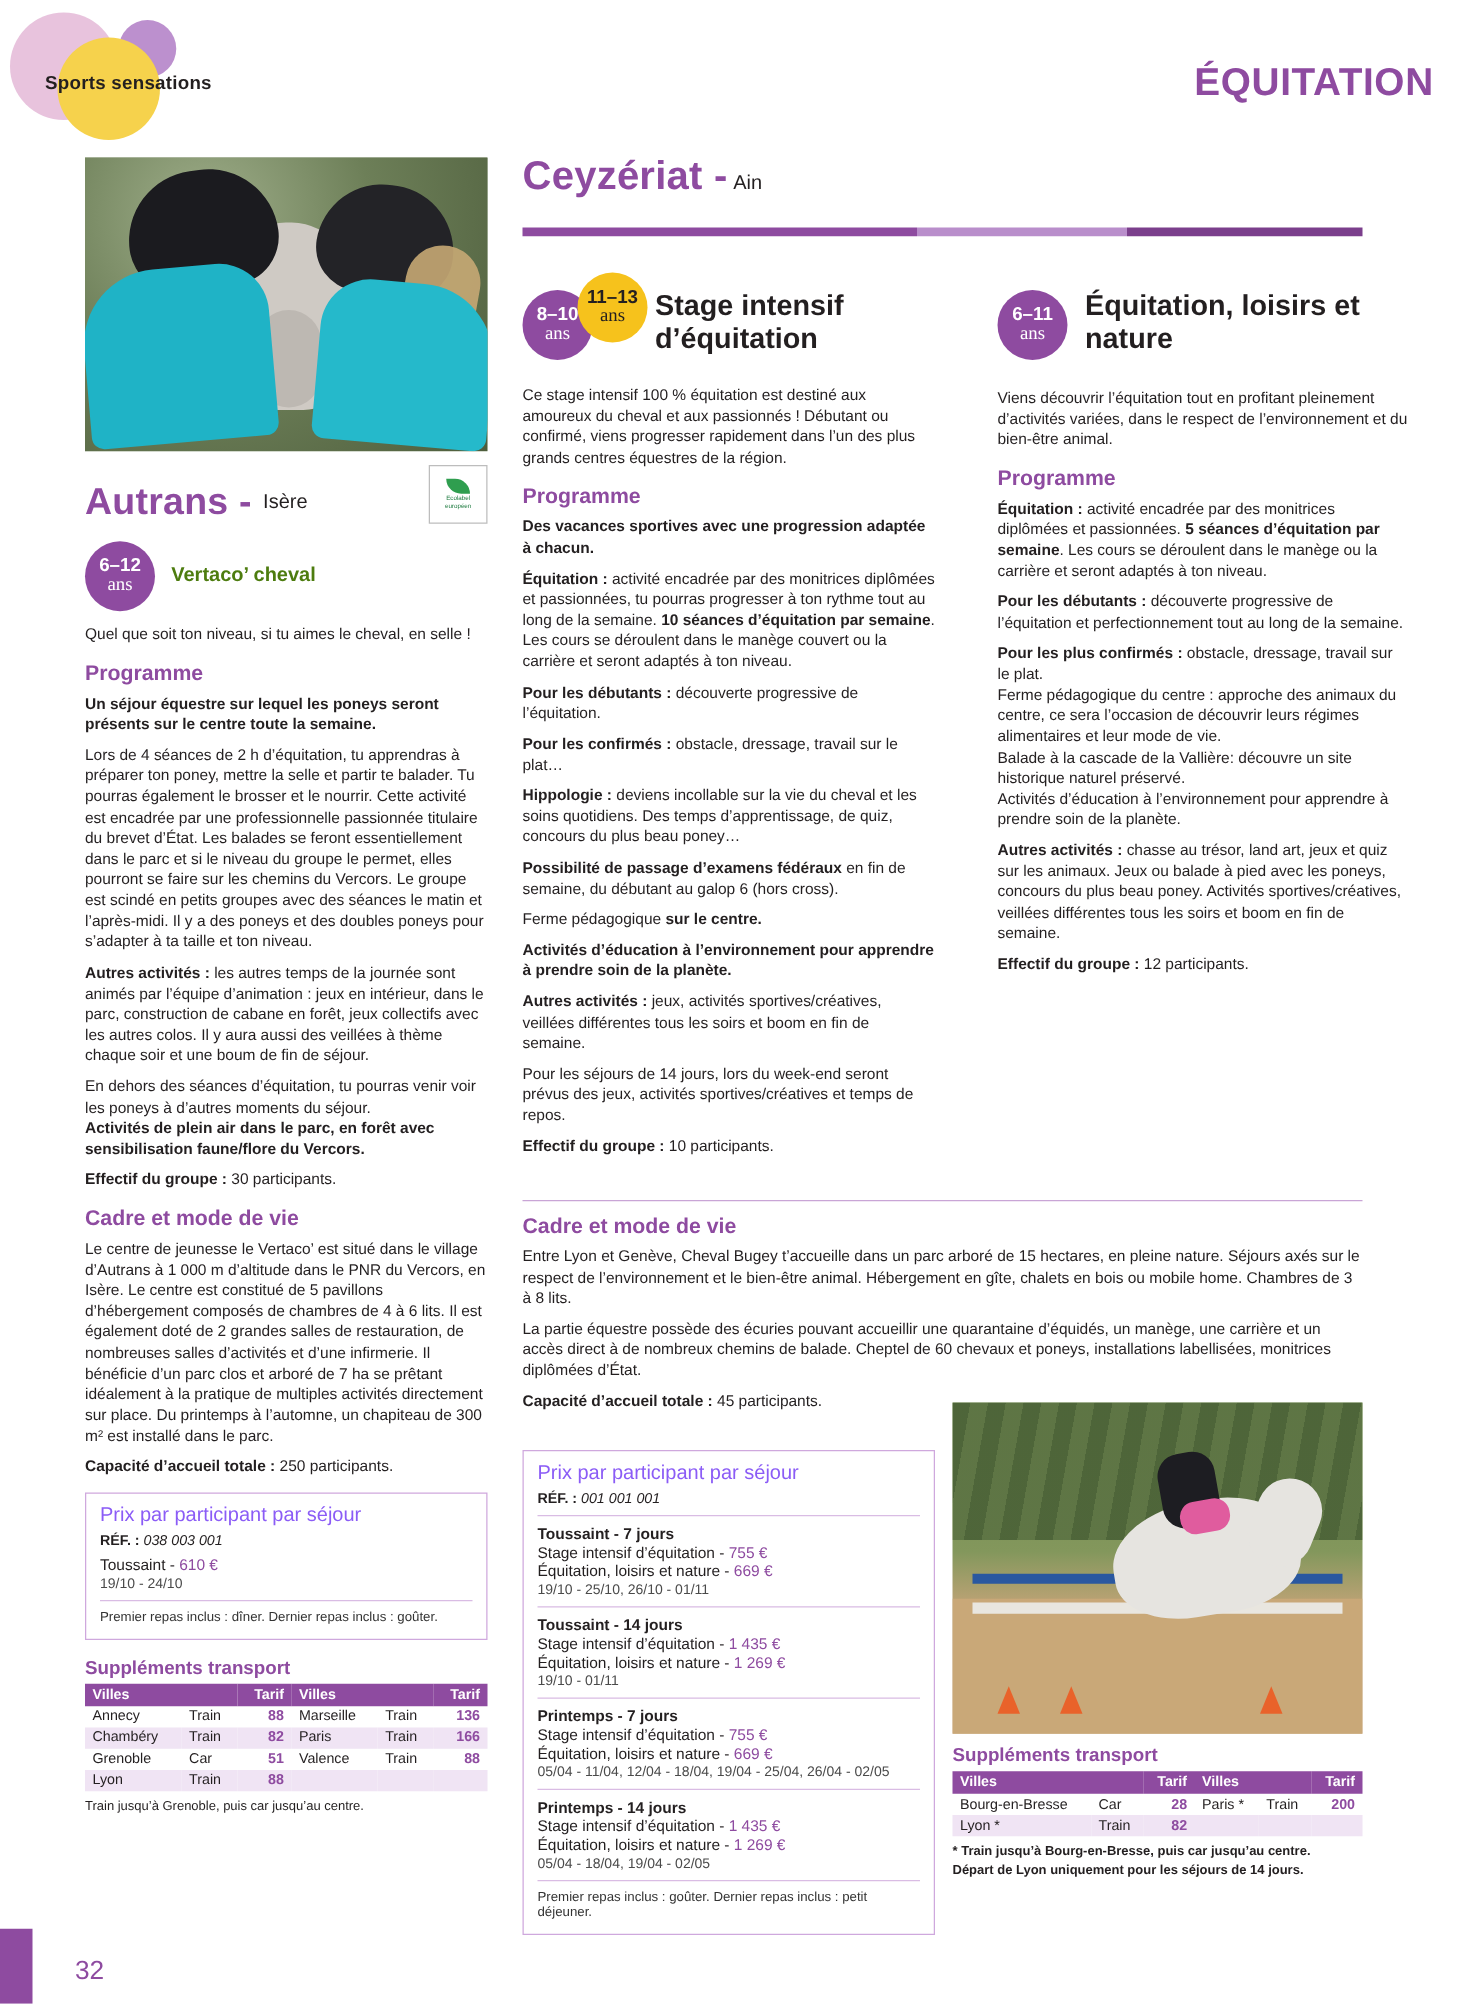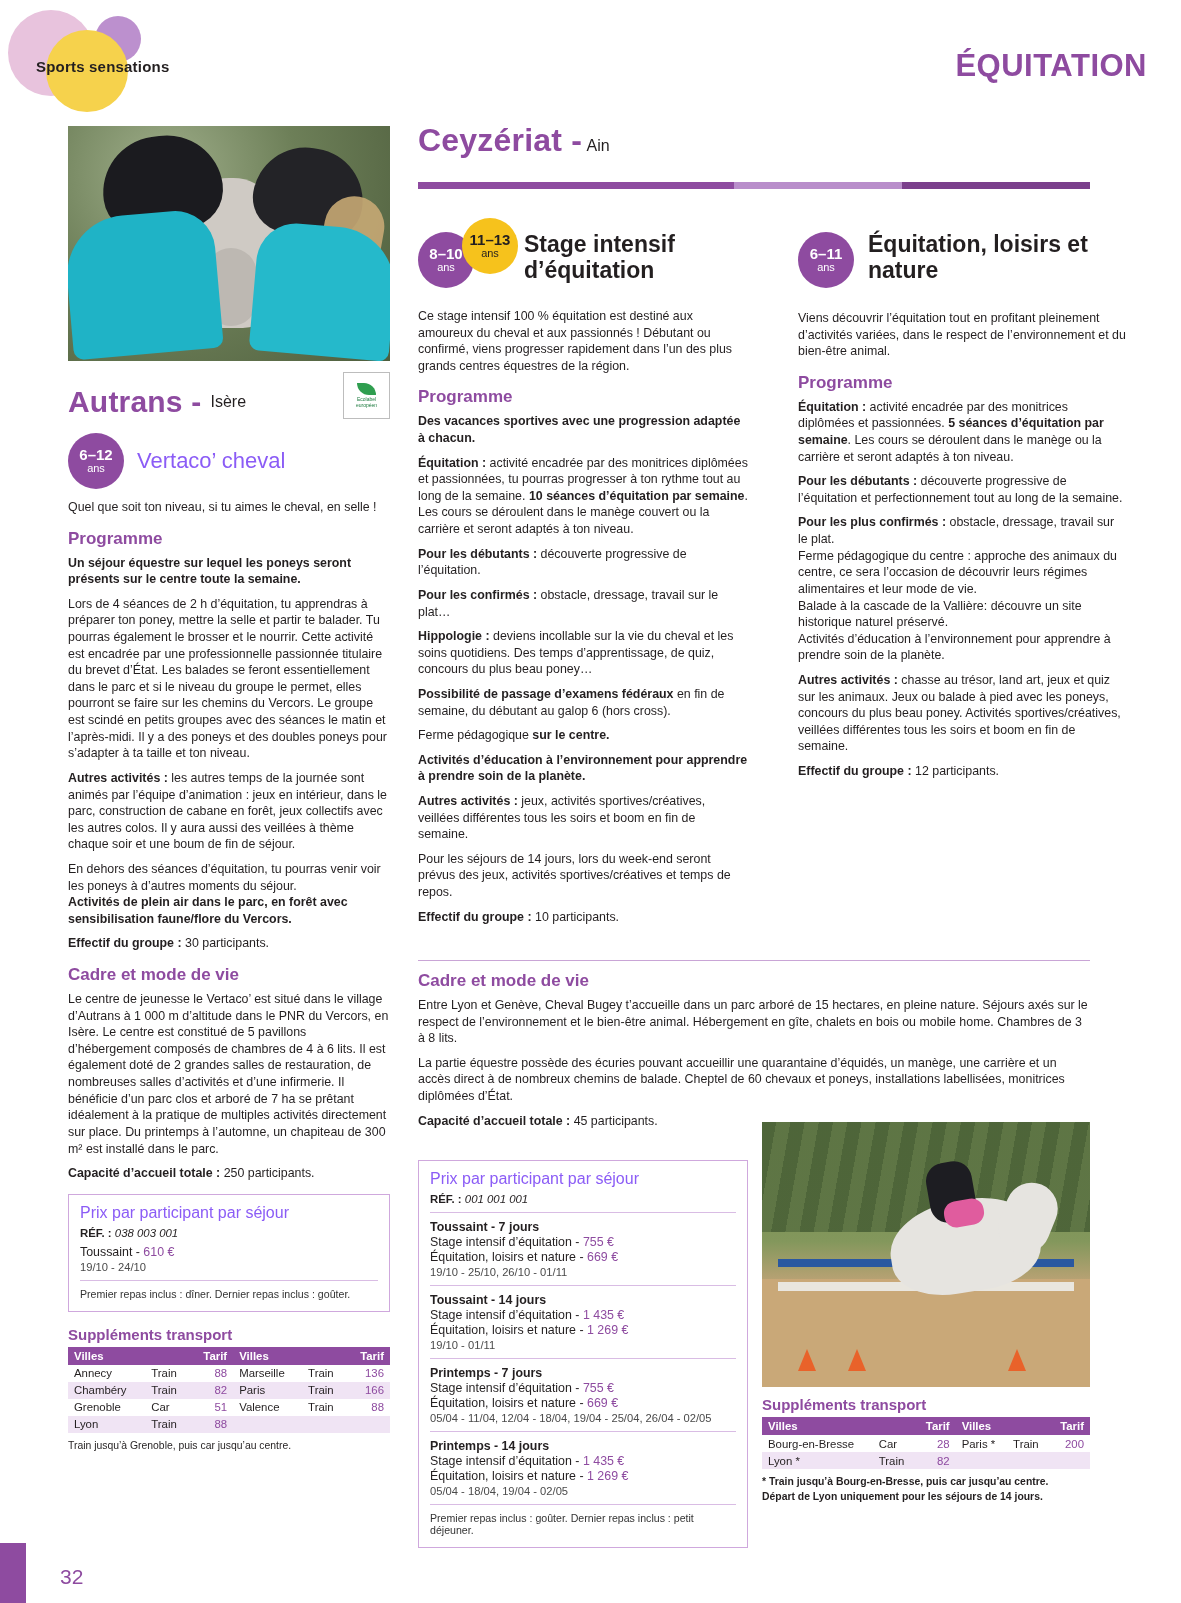--- a/index.html
+++ b/index.html
@@ -47,24 +47,24 @@
     position:absolute; right:0; top:246px; width:47px; height:47px;
     border:1px solid #bdbdbd; background:#fff; display:flex; flex-direction:column;
     align-items:center; justify-content:center; font-size:5px; color:#1c7a3e; text-align:center; line-height:1.15;
   }
   .ecolabel .leaf { width:19px; height:12px; background:#2f9e4f; border-radius:0 12px 0 12px; margin-bottom:2px; }
   .age-pill {
     width:56px; height:56px; border-radius:50%; background:#8e4ba0; color:#fff;
     display:flex; flex-direction:column; align-items:center; justify-content:center;
     font-size:15px; font-weight:bold; line-height:1.05; flex:none;
   }
-  .age-pill small { font-size:11px; font-weight:normal; }
+  .age-pill small { font-size:15px; font-weight:normal;font-family:Liberation Serif, serif; }
   .age-pill.yellow { background:#f6c21c; color:#231f20; }
   .prog-head { display:flex; align-items:center; gap:13px; margin-top:14px; }
-  .prog-name { font-size:22px; font-weight:normal; color:#8b5cf6; }
+  .prog-name { font-size:16px; font-weight:bold; color:#4d7c0f; }
   p, .p { font-size:12.4px; line-height:1.34; margin:0 0 8px 0; }
   .sec-title { font-size:17px; font-weight:bold; color:#8e4ba0; margin:13px 0 6px; }
   b, strong { font-weight:bold; }
   
   .price-box { border:1px solid #cfa8dd; padding:9px 11px 11px; margin-top:12px; }
   .price-title { color:#8b5cf6; font-size:16px; margin-bottom:5px; }
   .ref { font-size:11.4px; font-style:italic; margin-bottom:6px;}
   .ref b { font-style:normal; }
   .sep-line { border-top:1px solid #d9bce4; margin:7px 0; }
   .price-line { font-size:12.4px; margin-bottom:1px; }
@@ -74,21 +74,21 @@
   
   .tr-title { font-size:15px; font-weight:bold; color:#8e4ba0; margin:14px 0 4px; }
   table.transport { width:100%; border-collapse:collapse; font-size:11.4px; }
   table.transport th {
     background:#8e4ba0; color:#fff; font-weight:bold; text-align:left;
     padding:3px 6px; font-size:11.4px;
   }
   table.transport th.num, table.transport td.num { text-align:right; }
   table.transport td { padding:2.5px 6px; }
   table.transport tr.alt td { background:#f0e4f4; }
-  table.transport td.num { color:#8e4ba0; font-weight:normal; }
+  table.transport td.num { color:#8e4ba0; font-weight:bold; }
   .table-note { font-size:10.4px; margin-top:6px; line-height:1.3; }
   
   .mid-head { position:absolute; left:418px; top:122px; }
   .mid-head .place-title { font-size:32px; }
   .rule {
     position:absolute; left:418px; top:182px; width:672px; height:7px;
     background:linear-gradient(90deg,#8e4ba0 0%, #8e4ba0 47%, #b98ecb 47%, #b98ecb 72%, #7b3f8c 72%, #7b3f8c 100%);
   }
   .col-mid { position:absolute; left:418px; top:232px; width:330px; }
   .col-right { position:absolute; left:798px; top:232px; width:328px; }

